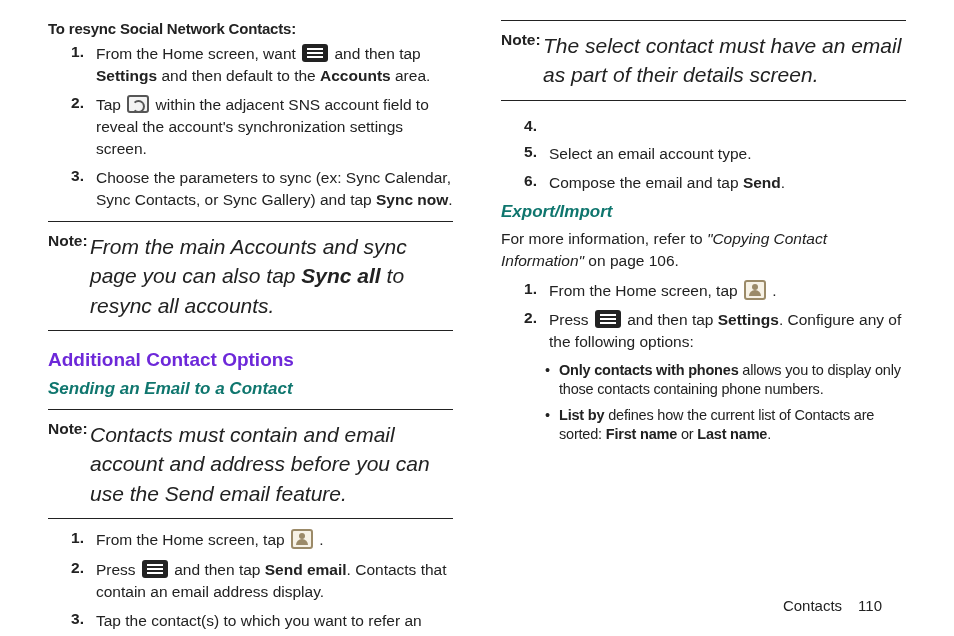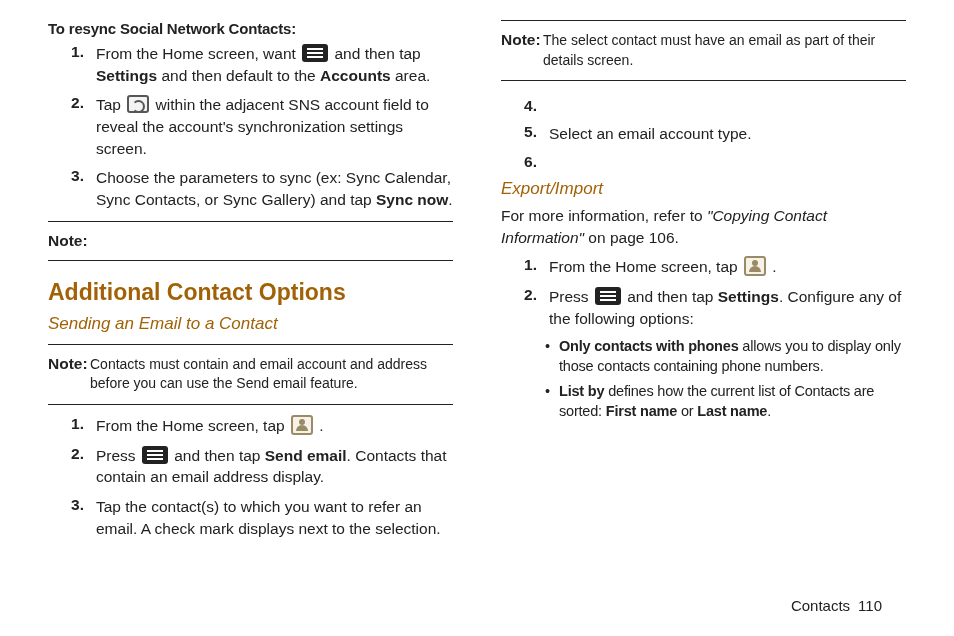--- a/index.html
+++ b/index.html
@@ -85,34 +85,34 @@
     border-radius:6px 6px 0 0;
     background:#9b8a68;
   }
   hr.rule {
     border: none;
     border-top: 1.5px solid #222;
     margin: 10px 0;
   }
   .note-row { display: flex; margin: 3px 0; }
   .note-label { font-weight: 700; width: 42px; flex-shrink: 0; font-size: 15.5px; }
-  .note-text { flex: 1; font-size: 14px; line-height: 1.4; }
-  .h2-blue { color: #a16207; font-weight: 800; font-size: 23px; margin-top: 18px; margin-bottom: 6px; font-family: Arial, sans-serif; }
-  .h3-blue { color: #a16207; font-weight: 400; font-style: italic; font-size: 17px; margin-bottom: 6px; margin-top: 8px; font-family: Arial, sans-serif; }
+  .note-text { flex: 1; font-size: 21px; line-height: 1.4; font-style: italic; }
+  .h2-blue { color: #6d28d9; font-weight: 800; font-size: 19px; margin-top: 18px; margin-bottom: 6px; font-family: Arial, sans-serif; }
+  .h3-blue { color: #0f766e; font-weight: 700; font-style: italic; font-size: 17px; margin-bottom: 6px; margin-top: 8px; font-family: Arial, sans-serif; }
   .body-p { font-size: 15.5px; line-height: 1.4; margin-bottom: 8px; }
   .bullet { display: flex; margin: 4px 0 6px 44px; font-size: 14.5px; line-height: 1.35; font-family: Arial; font-stretch: condensed; }
   .bullet-dot { width: 14px; flex-shrink:0; }
   .cond { letter-spacing: -0.2px; }
   .footer {
     position: absolute;
     bottom: 22px; right: 72px;
     font-size: 15px;
     display: flex;
     align-items: center;
-    gap: 8px;
+    gap: 16px;
   }
 </style>
 </head>
 <body>
 
 <div class="columns">
 
   <div class="col">
     <div class="heading-resync cond">To resync Social Network Contacts:</div>
 
@@ -133,20 +133,23 @@
     <div class="step">
       <div class="step-num">3.</div>
       <div class="step-text">
         <span>Choose the parameters to sync (ex: Sync Calendar, Sync Contacts, or Sync Gallery) and tap </span><span class="bold">Sync now</span><span>.</span>
       </div>
     </div>
 
     <hr class="rule">
     <div class="note-row">
       <div class="note-label">Note:</div>
+      <div class="note-text">
+        <span>From the main Accounts and sync page you can also tap </span><span class="bold">Sync all</span><span> to resync all accounts.</span>
+      </div>
     </div>
     <hr class="rule">
 
     <div class="h2-blue">Additional Contact Options</div>
     <div class="h3-blue">Sending an Email to a Contact</div>
 
     <hr class="rule">
     <div class="note-row">
       <div class="note-label">Note:</div>
       <div class="note-text">Contacts must contain and email account and address before you can use the Send email feature.</div>
@@ -183,20 +186,23 @@
 
     <div class="step">
       <div class="step-num">4.</div>
     </div>
     <div class="step">
       <div class="step-num">5.</div>
       <div class="step-text">Select an email account type.</div>
     </div>
     <div class="step">
       <div class="step-num">6.</div>
+      <div class="step-text">
+        <span>Compose the email and tap </span><span class="bold">Send</span><span>.</span>
+      </div>
     </div>
 
     <div class="h3-blue">Export/Import</div>
     <div class="body-p">
       <span>For more information, refer to </span><span class="italic">"Copying Contact Information"</span><span> on page 106.</span>
     </div>
 
 
     <div class="step">
       <div class="step-num">1.</div>

